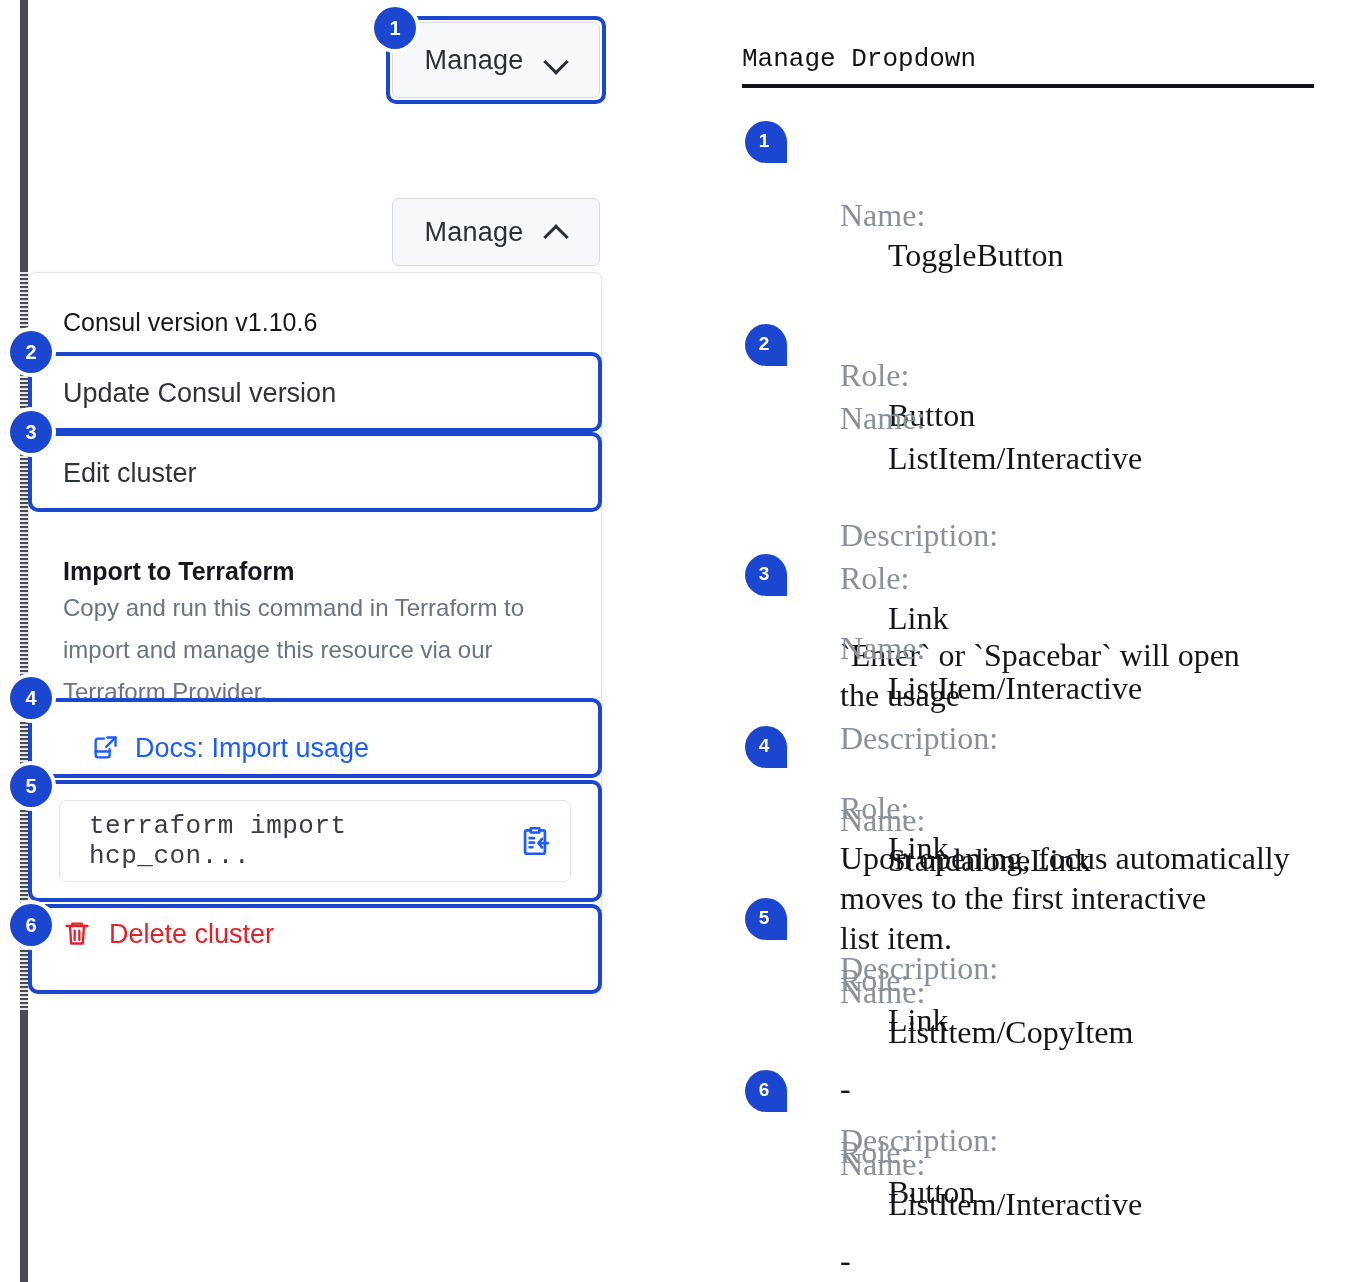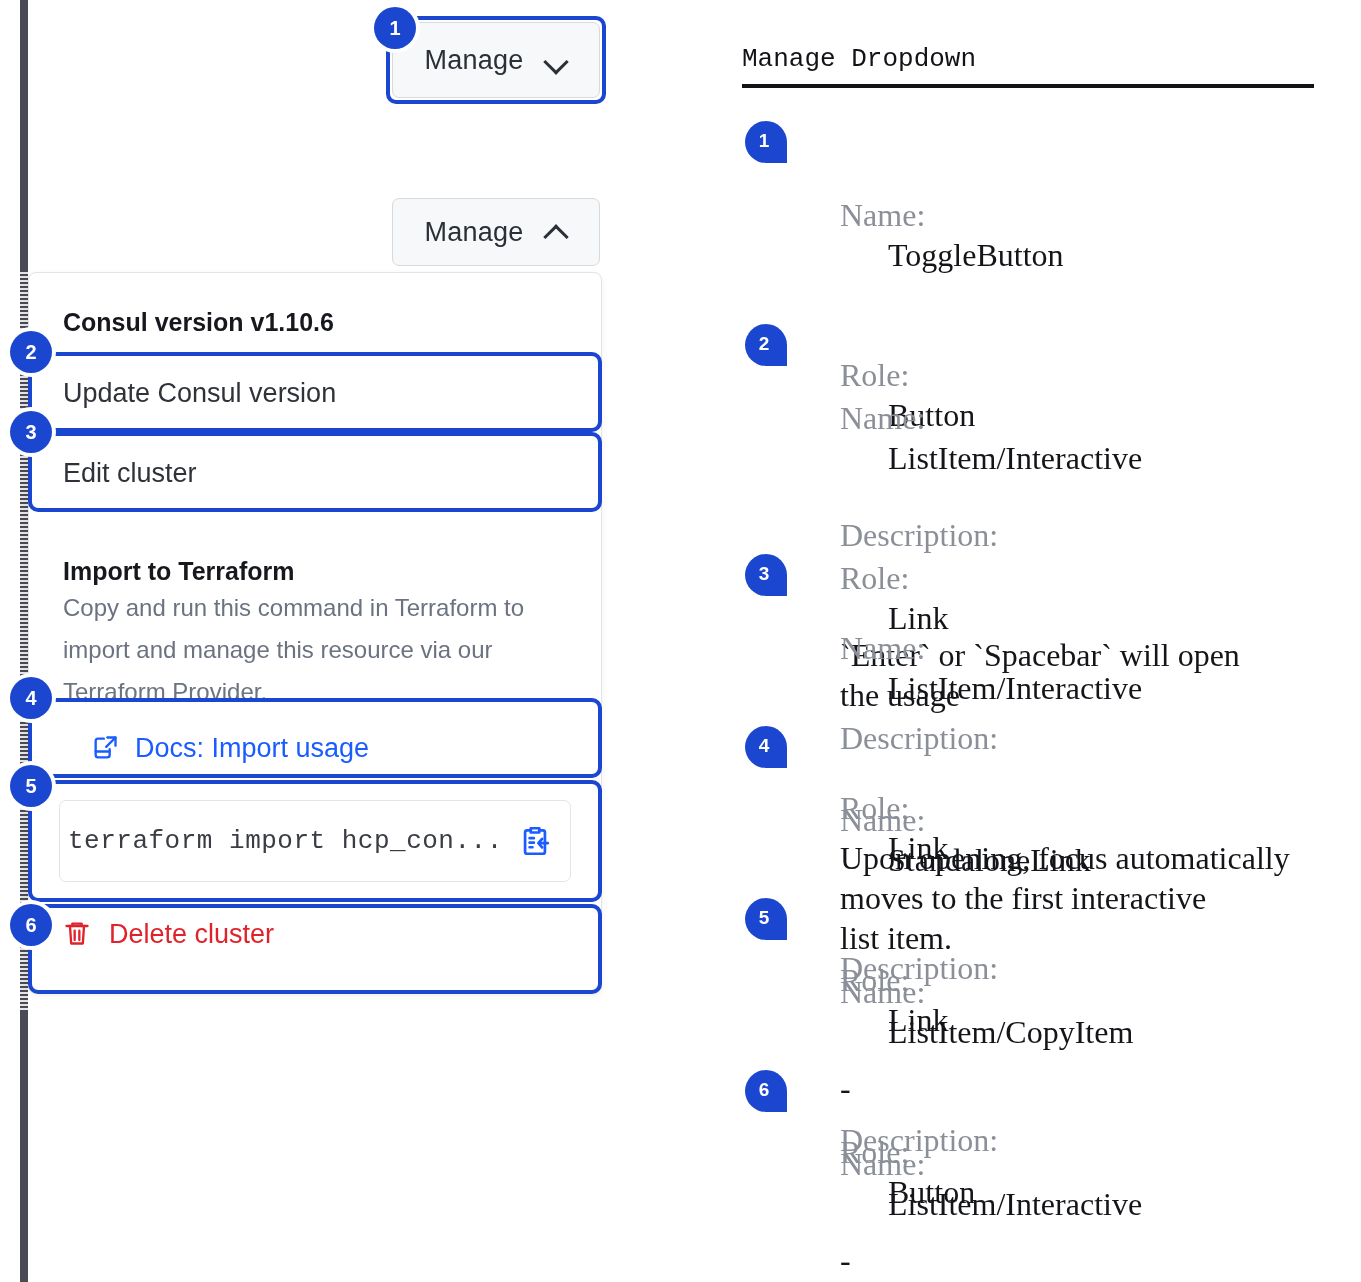--- a/index.html
+++ b/index.html
@@ -84,21 +84,21 @@
     position: absolute;
     left: 28px; top: 272px; width: 574px; height: 722px;
     background: #ffffff;
     border: 1px solid #e2e4e8;
     border-radius: 8px;
     box-shadow: 0 2px 6px rgba(0,0,0,.06);
     overflow: visible;
   }
   .dd-head {
     position: absolute; left: 34px; top: 35px;
-    font-size: 25px; font-weight: 700; color: #16181d;
+    font-size: 25px; font-weight: 400; color: #16181d;
   }
   .dd-item {
     position: absolute; left: 0; width: 574px;
     display: flex; align-items: center;
     padding-left: 34px;
     font-size: 27px; color: #2f3239;
   }
   .dd-section-title {
     position: absolute; left: 34px;
     font-size: 25px; font-weight: 700; color: #16181d;
@@ -114,21 +114,21 @@
   .dd-danger {
     color: #e0222a; font-size: 27px;
     display: flex; align-items: flex-start; gap: 18px;
   }
   .code-box {
     position: absolute; left: 59px; top: 800px;
     width: 512px; height: 82px;
     border: 1px solid #e2e4e8; border-radius: 7px;
     background: #ffffff;
     display: flex; align-items: center;
-    padding: 0 18px 0 8px;
+    padding: 0 18px 0 29px;
     justify-content: space-between;
   }
   .code-text {
     font-family: "Liberation Mono", monospace;
     font-size: 26px; color: #3a3d44; letter-spacing: .5px;
   }
 
   
   .panel-title {
     position: absolute; left: 742px; top: 44px;

